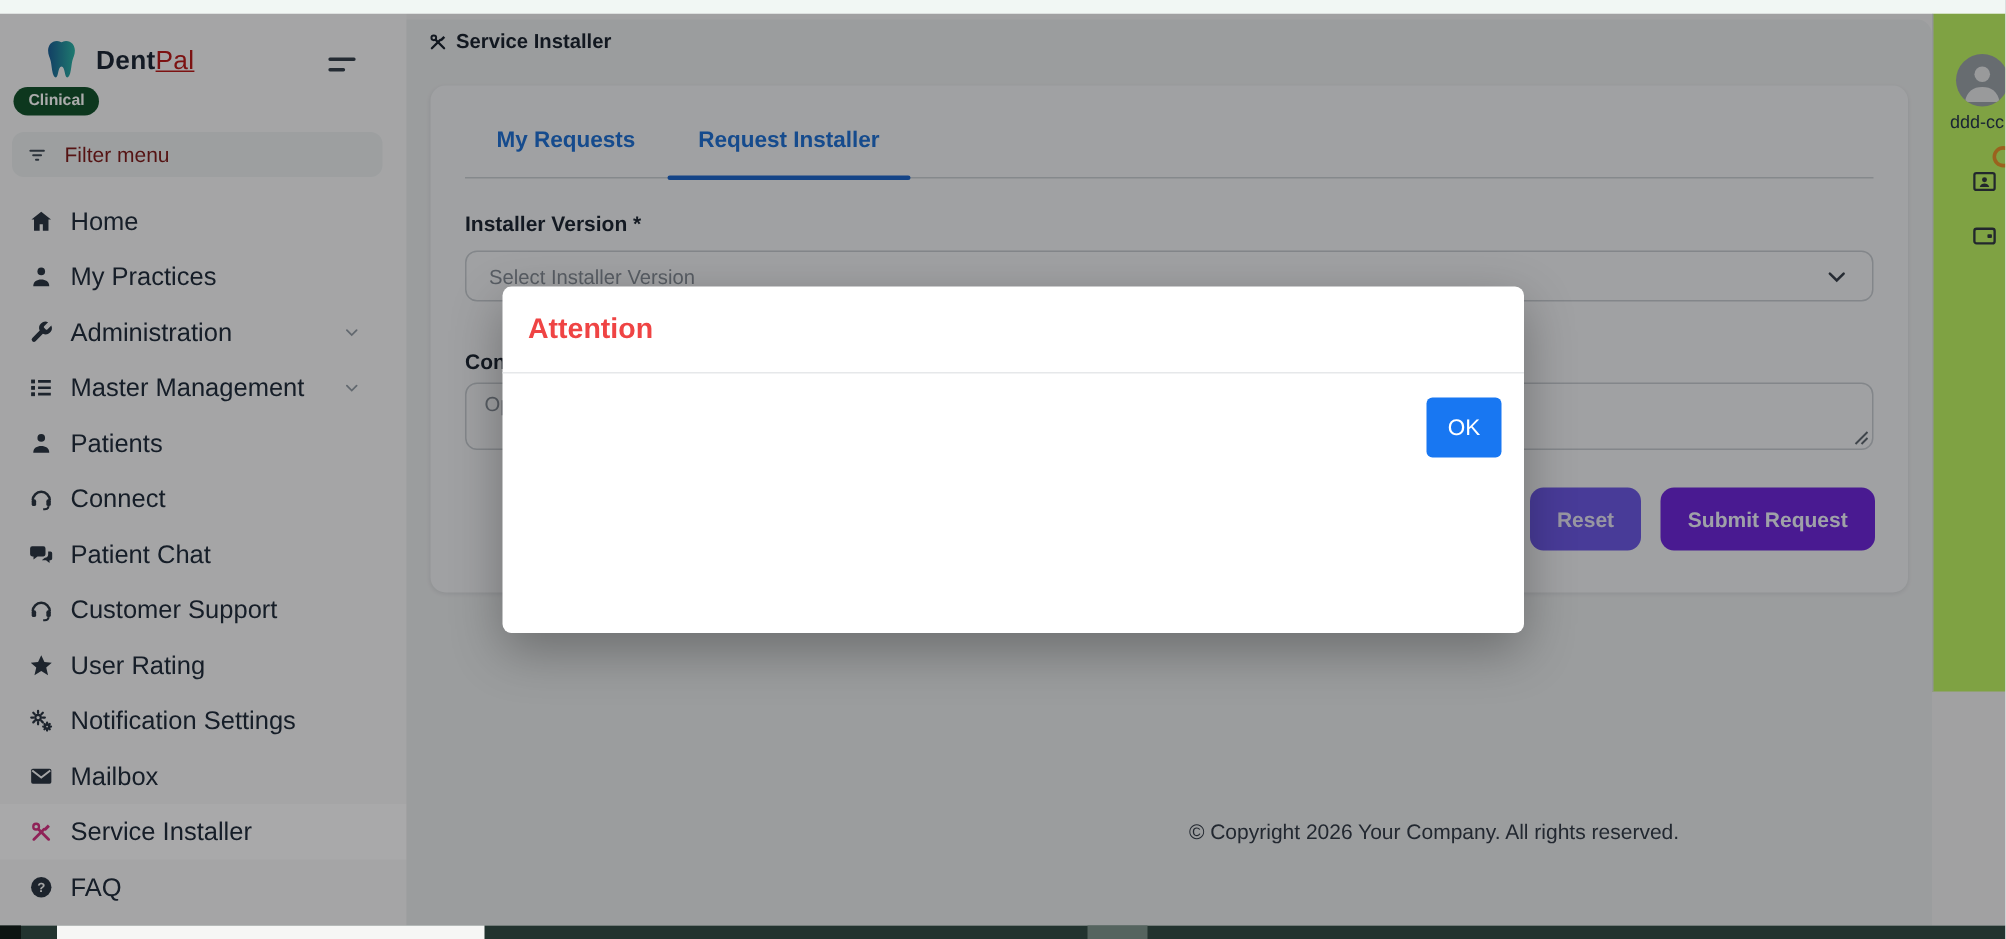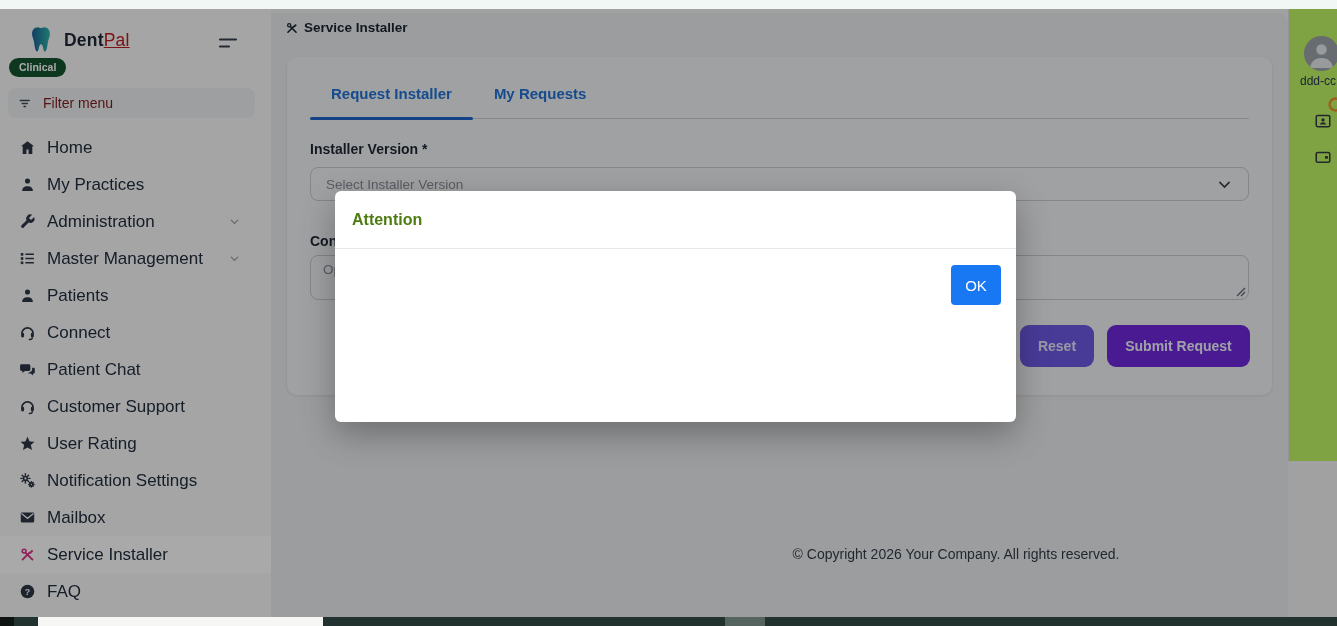--- a/index.html
+++ b/index.html
@@ -79,21 +79,21 @@
              white-space:nowrap;overflow:hidden;}
   .rail-ic{position:absolute;left:25px;width:18px;height:18px;color:#333b44;cursor:pointer;}
   .rail-coin{position:absolute;left:38px;top:87px;width:17px;height:17px;color:#e8932e;cursor:pointer;}
   .rail-lang{position:absolute;left:24px;top:534px;font-size:13px;color:#252d36;cursor:pointer;}
 
   
   .modal{left:335px;top:191px;width:681px;height:231px;background:#ffffff;border-radius:6px;
          z-index:60;box-shadow:0 12px 34px rgba(0,0,0,.30);display:flex;flex-direction:column;}
   .modal-head{height:58px;display:flex;align-items:center;padding:0 17px;
               border-bottom:1px solid #e6e8ea;}
-  .modal-title{font-size:16px;font-weight:700;color:#4d7c0f;}
+  .modal-title{font-size:19px;font-weight:700;color:#ef4444;}
   .modal-body{height:100px;display:flex;align-items:center;justify-content:center;
               border-bottom:1px solid #e6e8ea;}
   .modal-msg{font-size:21.5px;font-weight:700;color:#1e242b;}
   .modal-foot{flex:1;position:relative;}
   .btn-ok{position:absolute;right:15px;top:16px;width:50px;height:40px;background:#1877f2;
           color:#fff;border:none;border-radius:4px;font-size:15px;cursor:pointer;
           font-family:Liberation Sans, sans-serif;}
 </style>
 </head>
 <body>
@@ -321,22 +321,22 @@
           <path d="M14.2 9.2l4-4 2 2-4 4z" stroke="none"></path>
           <path d="M19 19.2 9.4 9.6" fill="none" stroke-width="2.6"></path>
           <circle cx="7.2" cy="7.2" r="2.7" fill="none" stroke-width="2.2"></circle>
         </svg>
       </div>
       <div class="abs page-head-title">Service Installer</div>
 
       <div class="abs card">
         <div class="tab-divider"></div>
         <div class="tabs" id="tabs">
+            <div class="tab">My Requests</div>
             <div class="tab active">Request Installer</div>
-            <div class="tab">My Requests</div>
           </div>
 
         <div class="fld-label" style="top:84px">Installer Version *</div>
         <div class="select">
           <span class="ph">Select Installer Version</span>
           <span class="chev">
             <svg viewBox="0 0 24 24" fill="none" stroke="currentColor" stroke-width="2.4" stroke-linecap="round">
                 <path d="M5.5 9l6.5 6.5L18.5 9"></path>
               </svg>
           </span>

